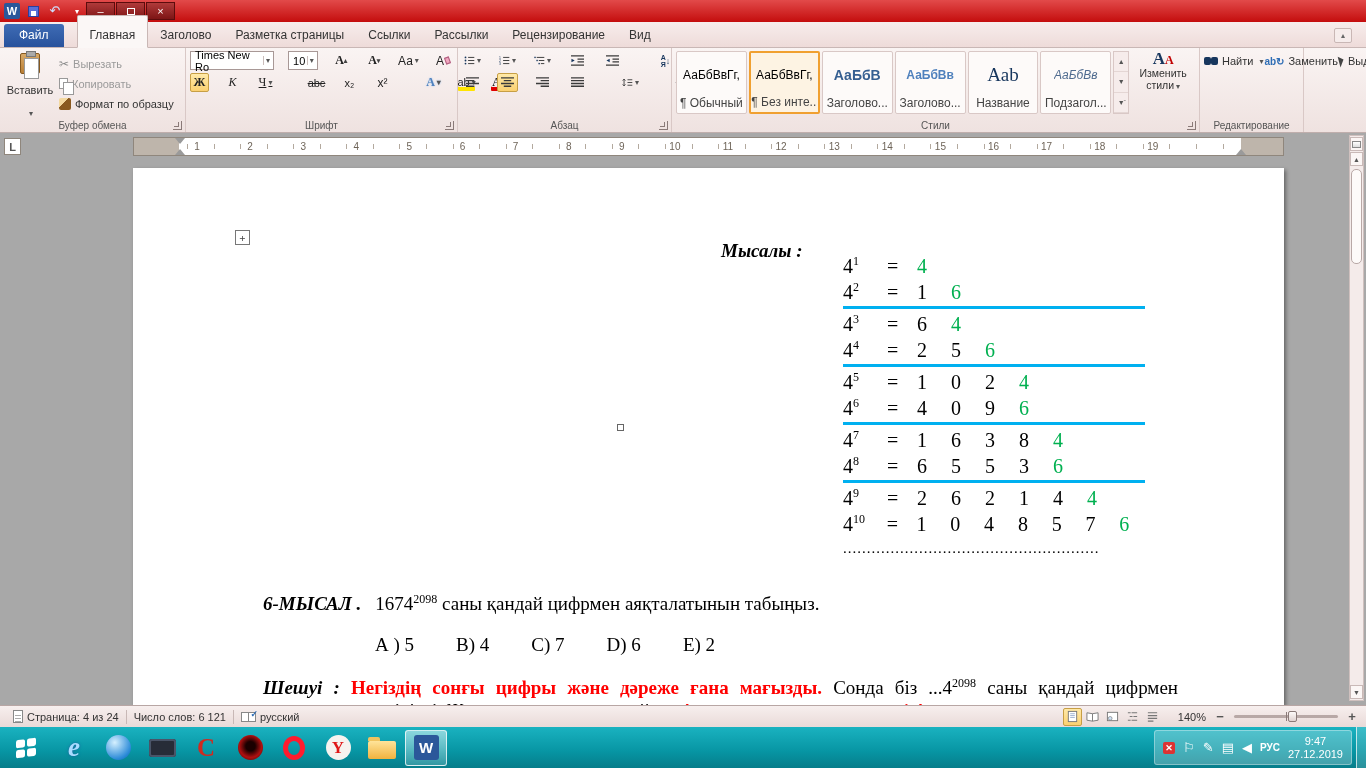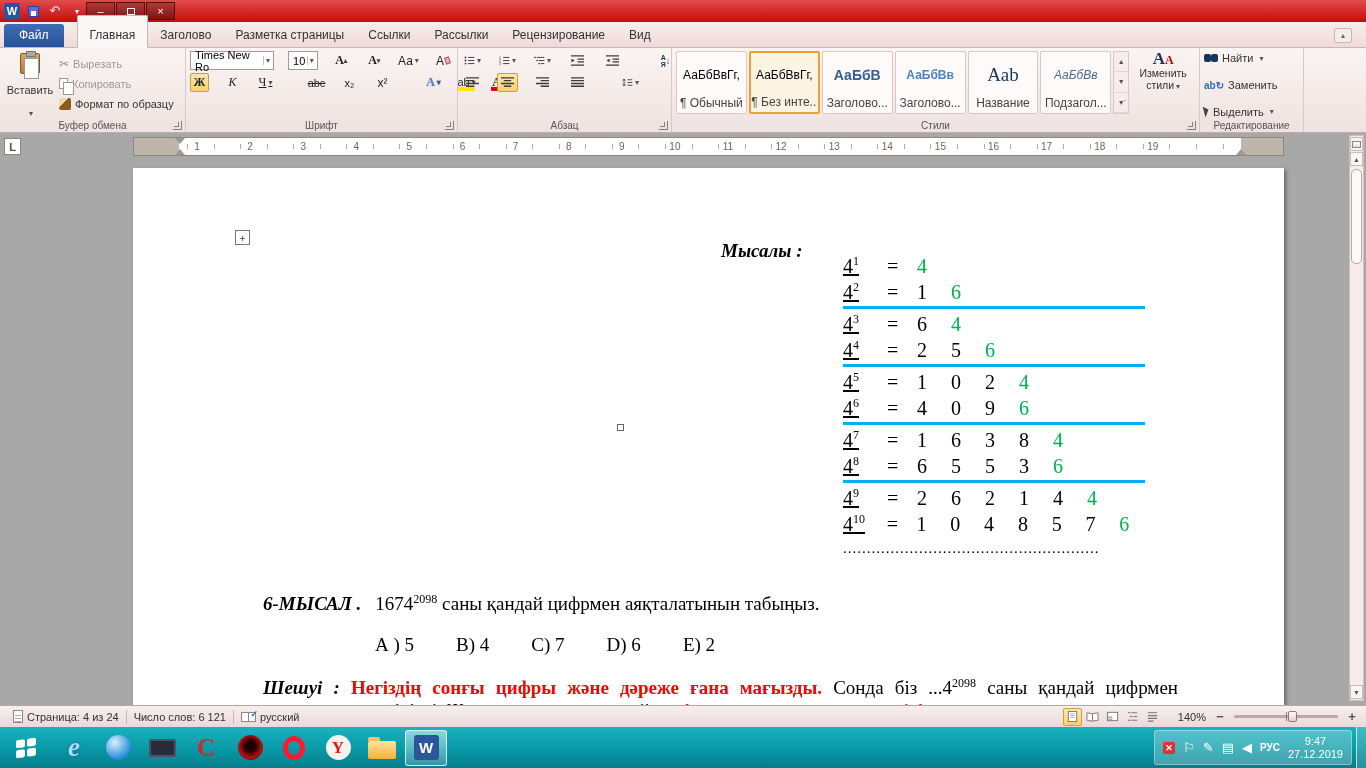--- a/index.html
+++ b/index.html
@@ -99,21 +99,21 @@
   .sp-title { font-size:19px; color:#17365d; font-family:"Liberation Serif",serif; }
   .sp-sub { font-size:12px; color:#4f6b8f; font-style:italic; }
   .stylescroll { width:16px; height:63px; display:flex; flex-direction:column; border:1px solid #d9c8c6; background:#f6eceb; }
   .stylescroll span { flex:1; display:flex; align-items:center; justify-content:center; font-size:7px; color:#555; border-bottom:1px solid #e4d6d4; }
   .chgstyles { width:64px; display:flex; flex-direction:column; align-items:center; padding-top:2px; font-size:10.5px; color:#333; text-align:center; line-height:12px; }
   .aa-ic { font-family:"Liberation Serif",serif; }
   .aa-ic .a1 { font-size:17px; color:#17365d; font-weight:bold; }
   .aa-ic .a2 { font-size:12px; color:#c00000; font-weight:bold; }
 
   
-  .g-edit { width:104px; display:flex; flex-direction:column; gap:14px; padding-top:4px; }
+  .g-edit { width:104px; display:flex; flex-direction:row; gap:1px; padding-top:4px; }
   .editrow { display:flex; align-items:center; gap:4px; height:18px; font-size:11px; color:#333; white-space:nowrap; }
   .binoc { width:14px; height:8px; position:relative; }
   .binoc::before, .binoc::after { content:""; position:absolute; top:0; width:7px; height:8px; background:#17365d; border-radius:2px; }
   .binoc::before { left:0; } .binoc::after { right:0; }
   .repl-ic { color:#2e6db5; font-size:10px; font-weight:bold; }
   .selcursor { width:0; height:0; border-left:5px solid #444; border-top:4px solid transparent; border-bottom:7px solid transparent; transform:rotate(-15deg); }
   .g-fill { flex:1; border-right:none; }
 
   
   .docarea { position:absolute; top:133px; left:0; width:1366px; height:572px; background:#a8a8a8; }
@@ -146,21 +146,21 @@
     font-size:11px; color:#444; display:flex; align-items:center; justify-content:center; font-weight:bold; }
   .callout { position:absolute; left:117px; top:77px; width:368px; height:180px; background:#c6e6f6;
     border:6px solid #1b4a6b; text-align:center; font-weight:bold; font-size:24px; line-height:33px; padding-top:1px; }
   .c-red { color:#ff0000; } .c-blk { color:#000; }
   .resize-handle { position:absolute; left:484px; top:256px; width:7px; height:7px; background:#fff; border:1px solid #666; }
 
   .example-label { position:absolute; left:588px; top:72px; font-weight:bold; font-style:italic; font-size:19px; color:#000; }
 
   .powers { position:absolute; left:710px; top:85px; width:310px; font-size:20px; color:#000; }
   .pow-row { display:flex; align-items:center; height:26px; }
-  .pow-base { width:42px;text-decoration:underline; } .pow-base sup { font-size:12px; }
+  .pow-base { width:42px; } .pow-base sup { font-size:12px; }
   .pow-eq { width:32px; padding-left:2px; }
   .pow-digit { width:34px; }
   .pow-digit.last { color:#00b050; }
   .pow-divider { width:302px; border-top:3px solid #00b0f0; margin:1px 0 2px; }
   .pow-dots { margin-top:3px; font-size:15px; letter-spacing:1px; color:#000; }
 
   .problem { position:absolute; left:130px; top:424px; font-size:19px; color:#000; white-space:nowrap; }
   .problem .plabel { font-weight:bold; font-style:italic; margin-right:14px; }
   .problem sup, .solution sup { font-size:12px; }
   .answers { position:absolute; left:242px; top:466px; display:flex; gap:42px; font-size:19px; color:#000; }

